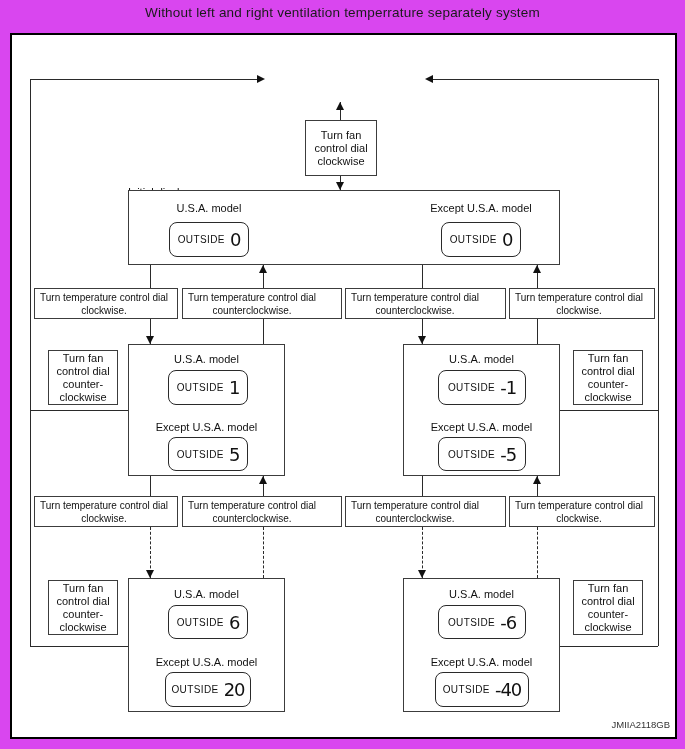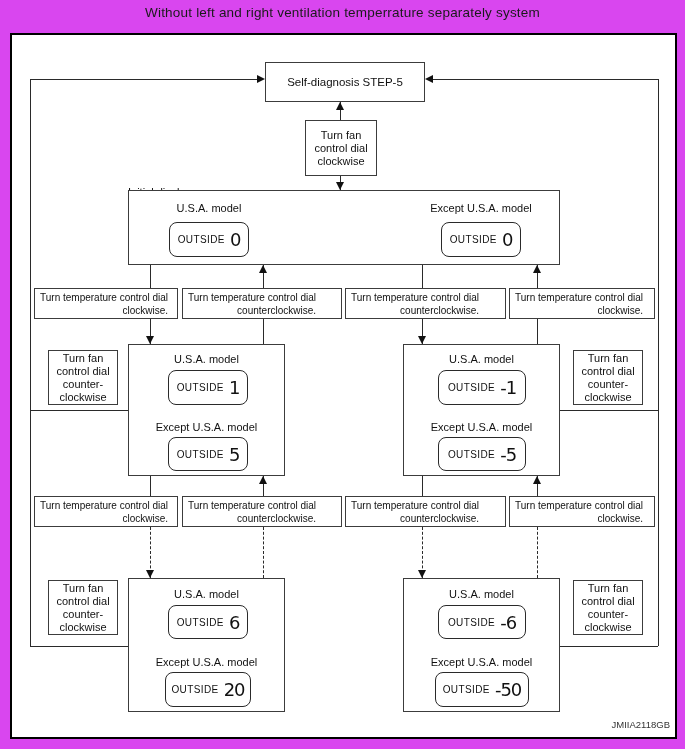--- a/index.html
+++ b/index.html
@@ -5,21 +5,21 @@
   html,body{margin:0;padding:0;background:#ffffff;}
   .canvas{position:relative;width:685px;height:749px;background:#d946ef;
           font-family:"Liberation Sans",sans-serif;color:#111;overflow:hidden;}
   .title{position:absolute;left:0;top:5px;width:100%;text-align:center;
          font-size:13.5px;color:#1a1a1a;letter-spacing:.2px;}
   .frame{position:absolute;left:10px;top:33px;width:663px;height:702px;
          border:2px solid #000;background:#fff;}
   .box{position:absolute;border:1px solid #3c3c3c;background:#fff;
        display:flex;align-items:center;justify-content:center;text-align:center;
        font-size:11px;line-height:13px;white-space:pre-line;box-sizing:border-box;}
-  .tbox{justify-content:flex-start;text-align:right;padding:2px 3px 2px 5px;
+  .tbox{justify-content:flex-start;text-align:center;padding:2px 3px 2px 5px;
         font-size:10px;line-height:13px;}
   .panel{position:absolute;border:1px solid #3c3c3c;background:#fff;box-sizing:border-box;}
   .mlabel{position:absolute;width:100%;text-align:center;font-size:11px;color:#111;}
   .mlabel2{position:absolute;text-align:center;font-size:11px;color:#111;}
   .disp{position:absolute;border:1.5px solid #2a2a2a;border-radius:8px;background:#fff;
         display:flex;align-items:center;justify-content:center;gap:5px;box-sizing:border-box;}
   .disp .w{font-size:10px;letter-spacing:.4px;color:#111;}
   .disp .v{font-family:"DejaVu Sans",sans-serif;font-size:18px;font-weight:400;
            color:#111;letter-spacing:-1px;}
   .hline,.vline{position:absolute;background:#2a2a2a;}
@@ -36,21 +36,20 @@
              font-size:9.5px;color:#333;}
 </style>
 </head>
 <body>
 
 <div class="canvas">
 
   <div class="title">Without left and right ventilation temperrature separately system</div>
   <div class="frame"></div>
 
-  <div class="box" style="left:265px;top:62px;width:160px;height:40px;font-size:11.5px;">Self-diagnosis STEP-5</div>
 
   <div class="box" style="left:305px;top:120px;width:72px;height:56px;">Turn fan
 control dial
 clockwise</div>
 
   <div class="hline" style="left:30px;top:79px;width:228px;"></div>
   <div class="arr a-right" style="left:257px;top:75px;"></div>
   <div class="vline" style="left:30px;top:79px;height:567px;"></div>
   <div class="hline" style="left:433px;top:79px;width:225px;"></div>
   <div class="arr a-left" style="left:425px;top:75px;"></div>
@@ -182,18 +181,18 @@
   </div>
   <div class="panel" style="left:403px;top:578px;width:157px;height:134px;">
     <div class="mlabel" style="top:9px;">U.S.A. model</div>
     <div class="disp" style="left:34px;top:26px;width:88px;height:34px;">
       <span class="w">OUTSIDE</span>
       <span class="v">-6</span>
     </div>
     <div class="mlabel" style="top:77px;">Except U.S.A. model</div>
     <div class="disp" style="left:31px;top:93px;width:94px;height:35px;">
       <span class="w">OUTSIDE</span>
-      <span class="v">-50</span>
+      <span class="v">-40</span>
     </div>
   </div>
 
   <div class="watermark">JMIIA2118GB</div>
 </div>
 
 </body></html>

